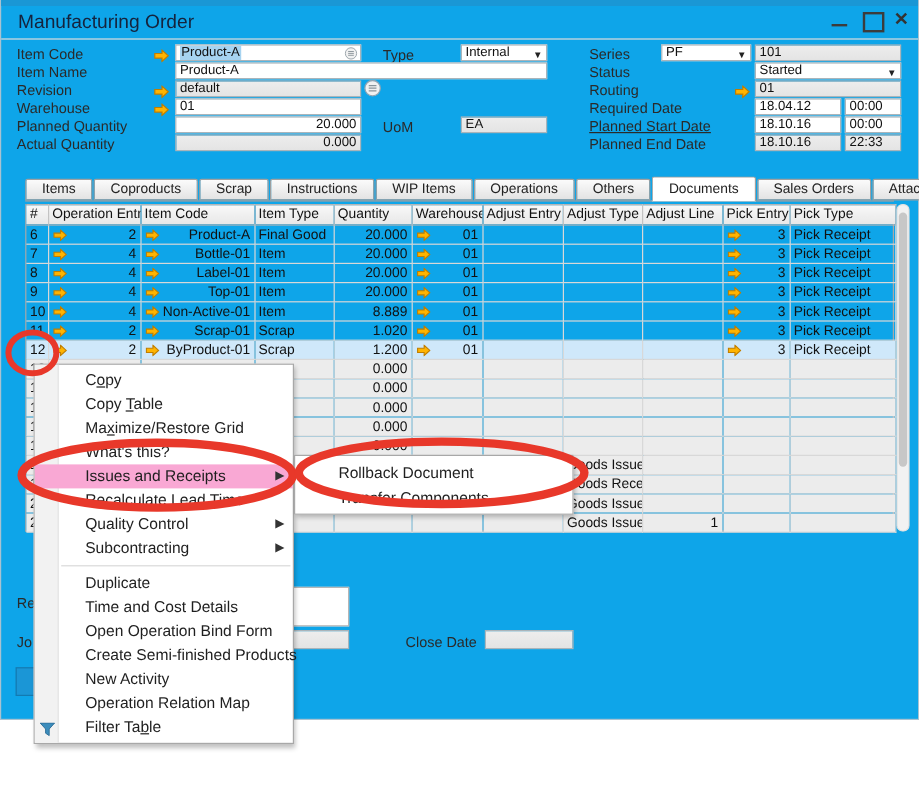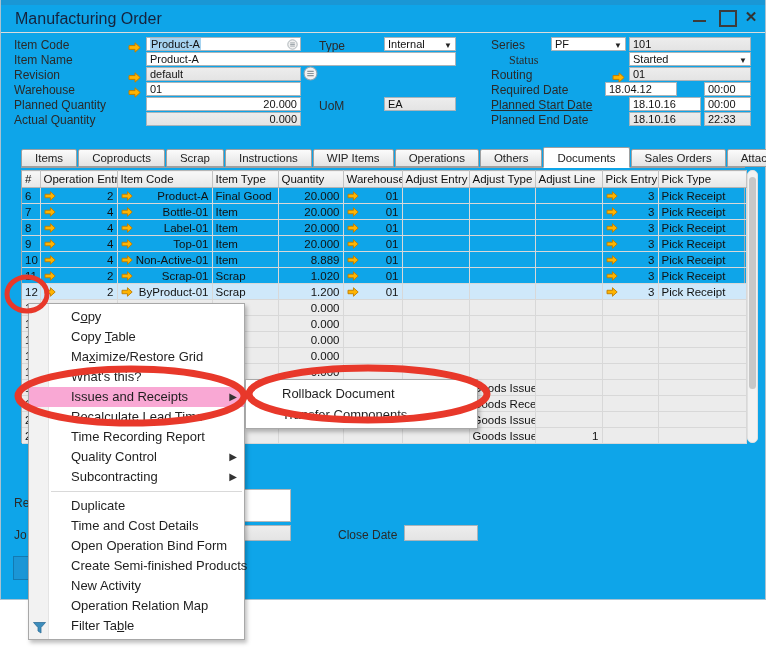--- a/index.html
+++ b/index.html
@@ -141,31 +141,31 @@
     <div class="lbl" style="left:318px;top:99px;">UoM</div>
     <div class="fld grey" style="left:383px;top:97px;width:72px;">EA</div>
 
     <div class="lbl" style="left:13px;top:113px;">Actual Quantity</div>
     <div class="fld grey num" style="left:145px;top:112px;width:155px;">0.000</div>
 
     <div class="lbl" style="left:490px;top:38px;">Series</div>
     <div class="fld dd" style="left:550px;top:37px;width:75px;"><span>PF</span><span class="dd-arrow">▼</span></div>
     <div class="fld grey" style="left:628px;top:37px;width:122px;">101</div>
 
-    <div class="lbl" style="left:508px;top:53px;font-family:Liberation Serif, serif;">Status</div>
+    <div class="lbl" style="left:490px;top:53px;">Status</div>
     <div class="fld dd" style="left:628px;top:52px;width:122px;"><span>Started</span><span class="dd-arrow">▼</span></div>
 
     <div class="lbl" style="left:490px;top:68px;">Routing</div>
     <span class="la-abs" style="left:611px;top:69px;"><svg width="13" height="11" viewBox="0 0 13 11">
           <path d="M1 3.6 H7 V0.8 L12.2 5.5 L7 10.2 V7.4 H1 Z" fill="#ffb400" stroke="#c07e00" stroke-width="1"></path>
         </svg></span>
     <div class="fld grey" style="left:628px;top:67px;width:122px;">01</div>
 
     <div class="lbl" style="left:490px;top:83px;">Required Date</div>
-    <div class="fld" style="left:604px;top:82px;width:72px;">18.04.12</div>
+    <div class="fld" style="left:628px;top:82px;width:72px;">18.04.12</div>
     <div class="fld" style="left:703px;top:82px;width:47px;">00:00</div>
 
     <div class="lbl" style="left:490px;top:98px;text-decoration:underline;">Planned Start Date</div>
     <div class="fld" style="left:628px;top:97px;width:72px;">18.10.16</div>
     <div class="fld" style="left:703px;top:97px;width:47px;">00:00</div>
 
     <div class="lbl" style="left:490px;top:113px;">Planned End Date</div>
     <div class="fld grey" style="left:628px;top:112px;width:72px;">18.10.16</div>
     <div class="fld grey" style="left:703px;top:112px;width:47px;">22:33</div>
 
@@ -688,21 +688,20 @@
   </div>
 
   <div class="menu" id="main-menu">
     <div class="gutter"></div>
   <div class="menu-item"><span>C<u>o</u>py</span></div>
       <div class="menu-item"><span>Copy <u>T</u>able</span></div>
       <div class="menu-item"><span>Ma<u>x</u>imize/Restore Grid</span></div>
       <div class="menu-item"><span>What's this?</span></div>
       <div class="menu-item highlight"><span>Issues and Receipts</span><span class="subarrow">▶</span></div>
       <div class="menu-item"><span>Recalculate Lead Time</span></div>
-      <div class="menu-item"><span>Time Recording Report</span></div>
       <div class="menu-item"><span>Quality Control</span><span class="subarrow">▶</span></div>
       <div class="menu-item"><span>Subcontracting</span><span class="subarrow">▶</span></div>
       <div class="menu-sep"></div>
       <div class="menu-item"><span>Duplicate</span></div>
       <div class="menu-item"><span>Time and Cost Details</span></div>
       <div class="menu-item"><span>Open Operation Bind Form</span></div>
       <div class="menu-item"><span>Create Semi-finished Products</span></div>
       <div class="menu-item"><span>New Activity</span></div>
       <div class="menu-item"><span>Operation Relation Map</span></div>
       <div class="menu-item"><span class="mi-icon"><svg width="13" height="12" viewBox="0 0 13 12">

